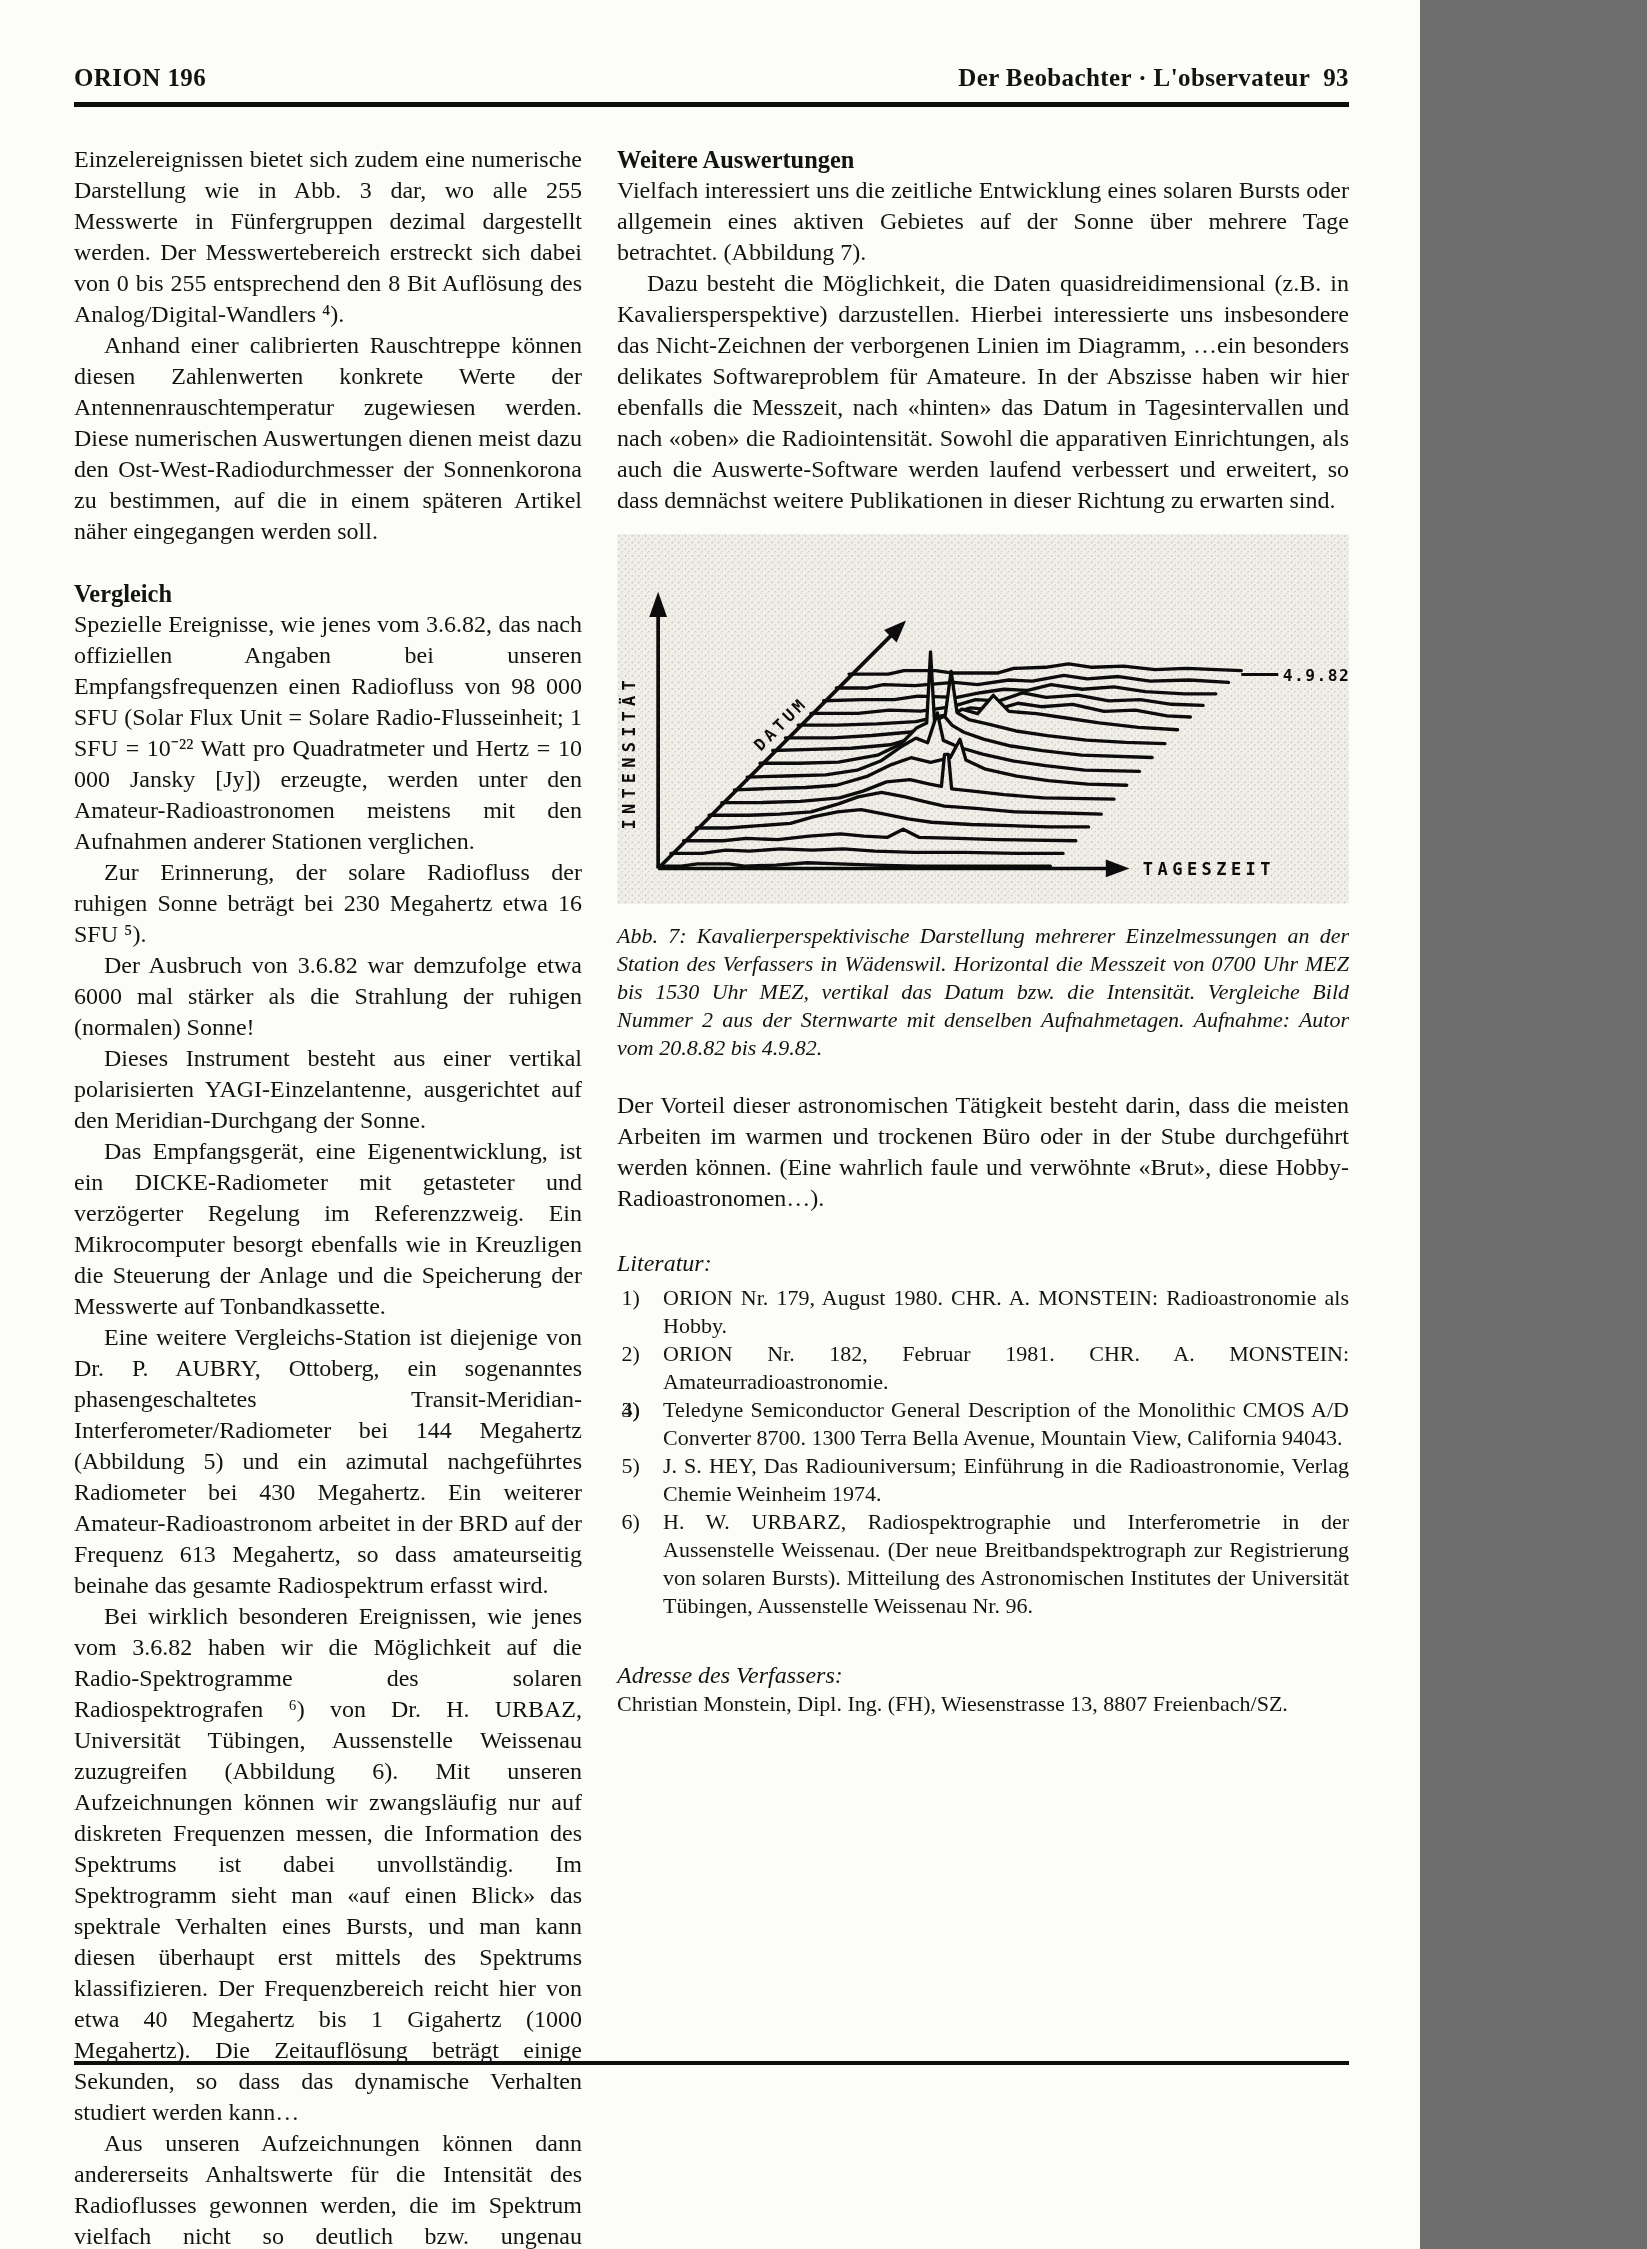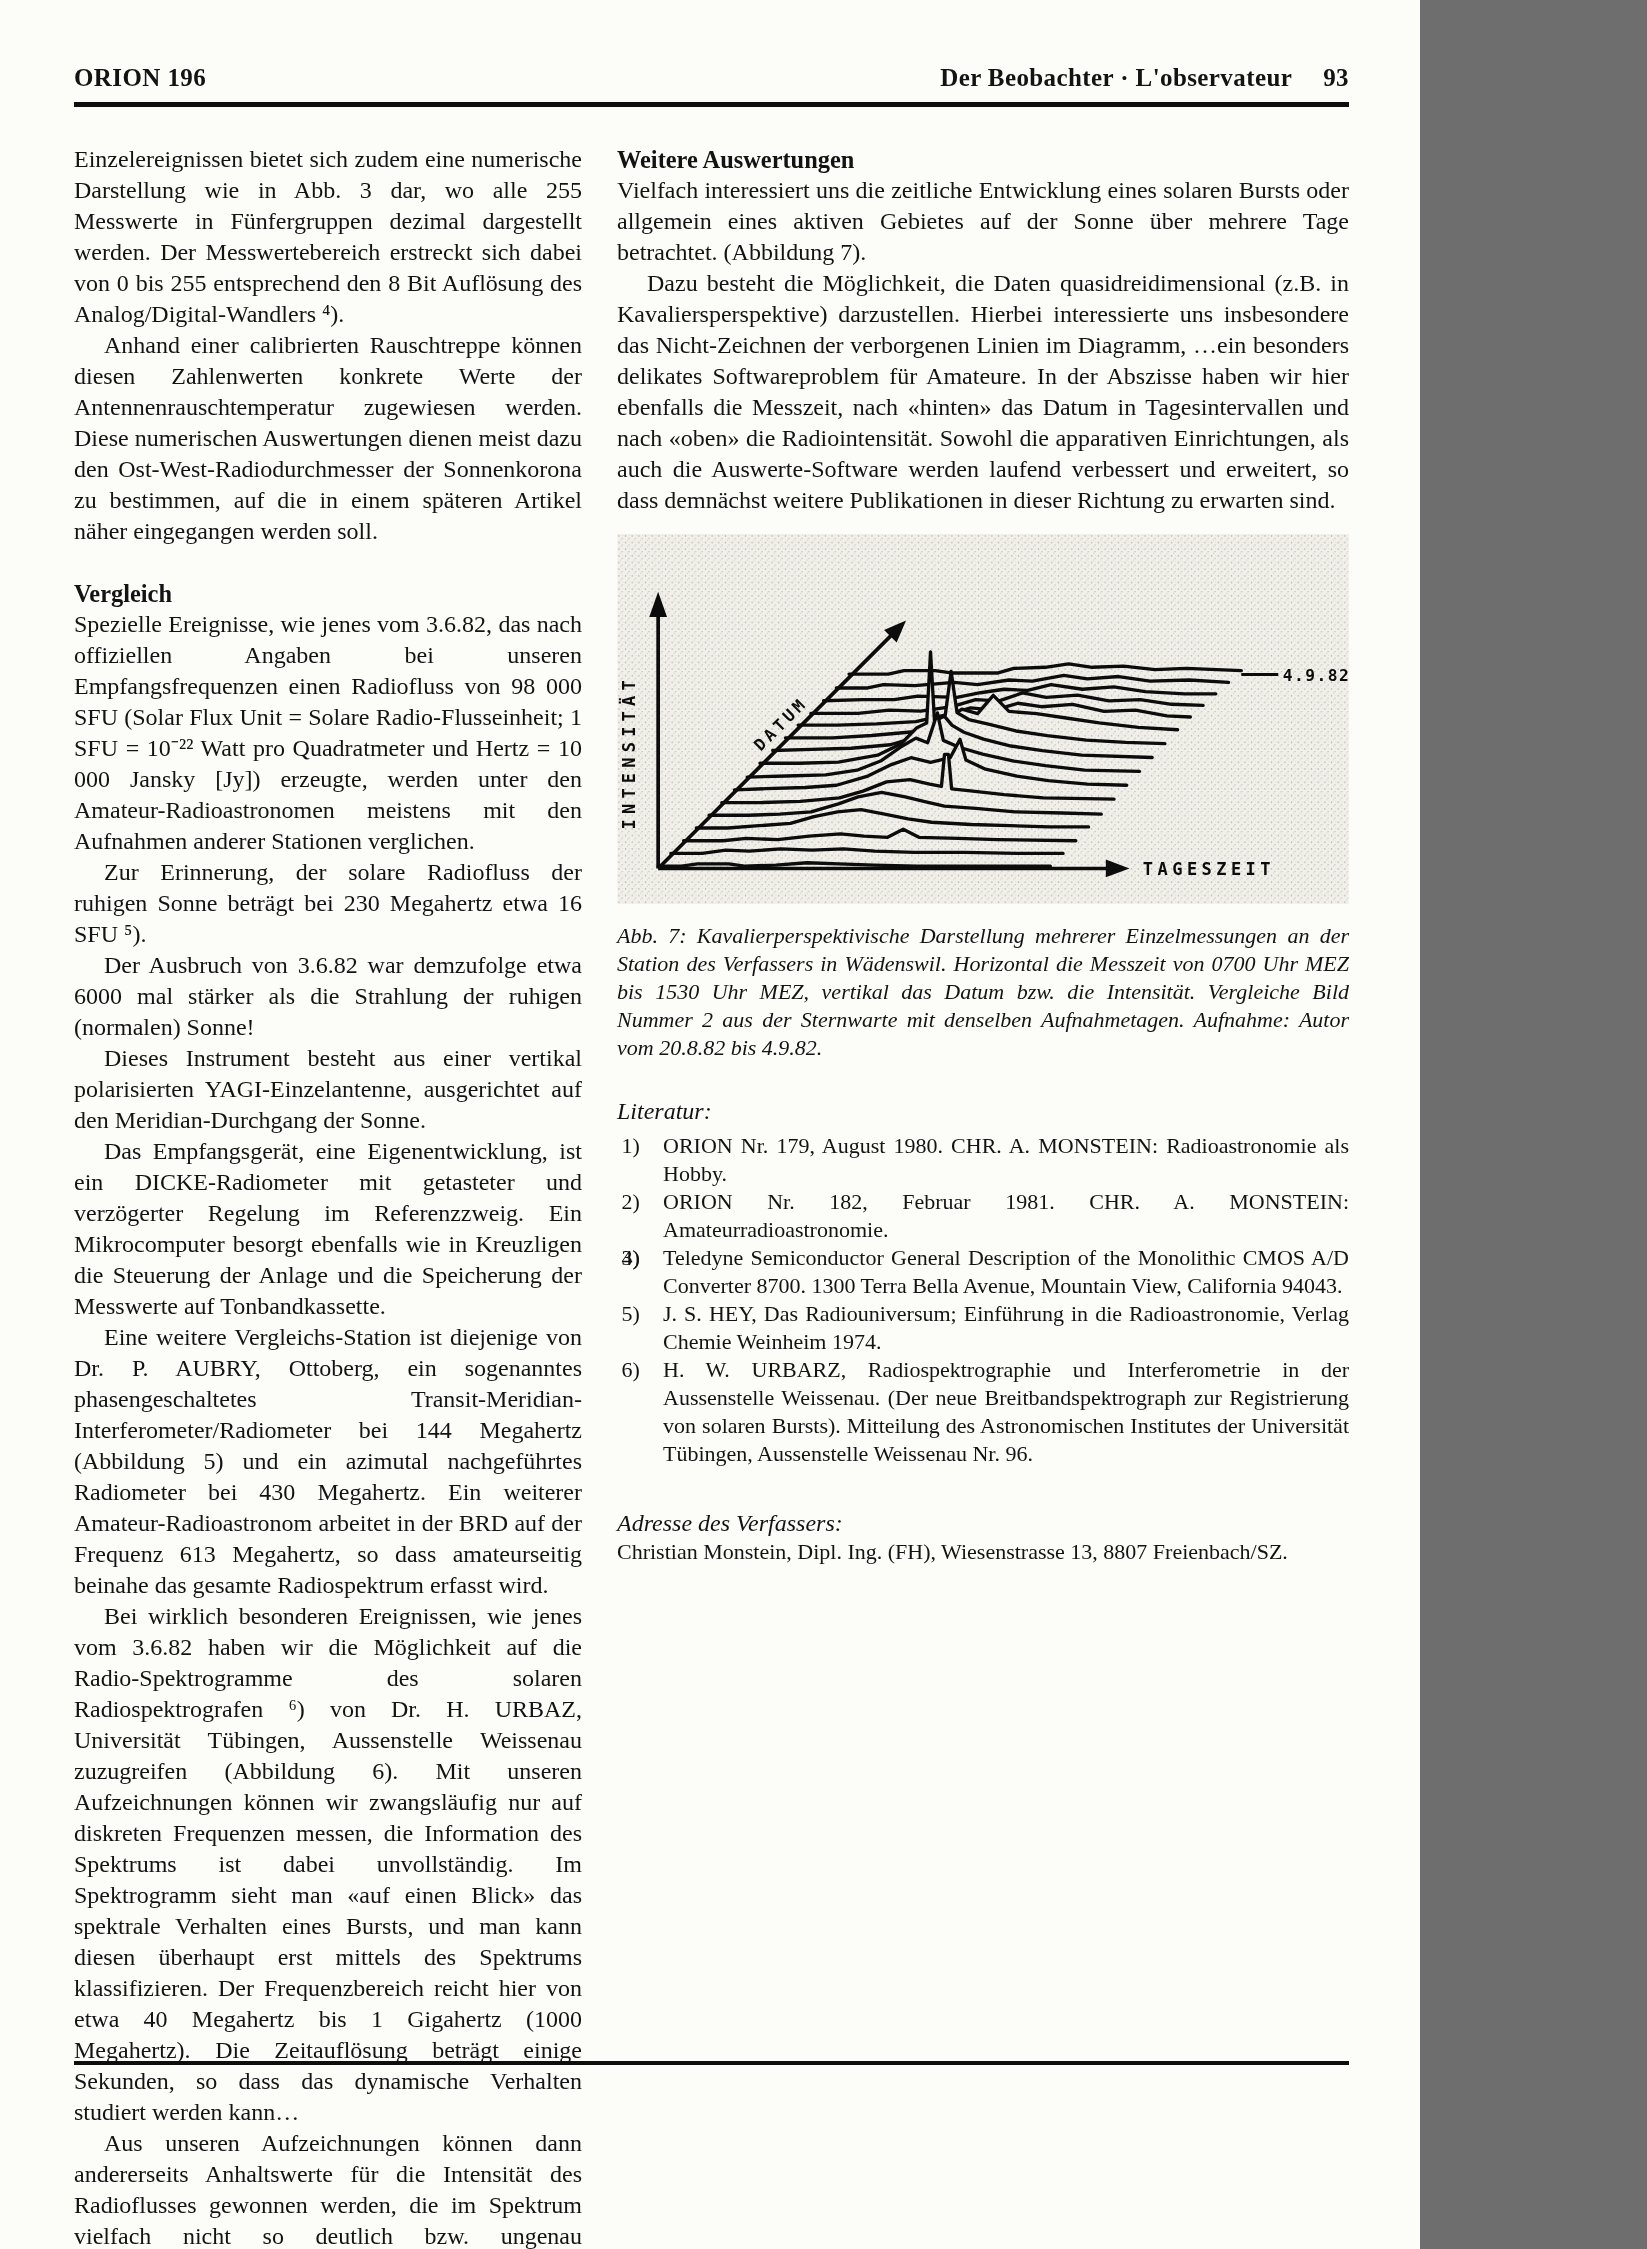--- a/index.html
+++ b/index.html
@@ -4,21 +4,21 @@
 <style>
   html,body{margin:0;padding:0;background:#6e6e6e;}
   .page{
     position:relative; width:1420px; height:2250px; overflow:hidden;
     background:#fcfcf9; color:#131313; box-sizing:border-box;
     padding:64px 71px 0 74px;
     font-family:"Liberation Serif", serif;
   }
   header{display:flex; justify-content:space-between; align-items:baseline;
          font-size:25px; font-weight:bold; letter-spacing:0.4px;}
-  .hdr-right{display:flex; gap:31px; align-items:baseline;}
+  .hdr-right{display:flex; gap:13px; align-items:baseline;}
   .rule{background:#0e0e0e;}
   .top-rule{height:5.2px; margin-top:9.6px;}
   .bottom-rule{position:absolute; left:74px; right:71px; top:2061px; height:3.7px;}
   .columns{display:flex; gap:35px; margin-top:37px;}
   .col-left{width:744px;}
   .col-right{width:732px;}
   p.body{font-size:24px; line-height:31px; text-align:justify; margin:0;}
   p.body.indent{text-indent:30px;}
   h3.subhead{font-size:24.4px; line-height:31px; margin:31px 0 0 0;}
   .blocks > h3.subhead:first-child{margin-top:0;}
@@ -125,20 +125,23 @@
             <polygon fill="#0c0c0c" points="390,117 377.3,146.7 360.3,129.7"></polygon>
             <text font-family="DejaVu Sans Mono, monospace" font-weight="bold" fill="#0c0c0c" font-size="23" letter-spacing="7" text-anchor="middle" transform="rotate(-90 24 295)" x="24" y="295">INTENSITÄT</text>
             <text font-family="DejaVu Sans Mono, monospace" font-weight="bold" fill="#0c0c0c" font-size="22" letter-spacing="5" text-anchor="middle" transform="rotate(-45 226 262)" x="226" y="262">DATUM</text>
             <text font-family="DejaVu Sans Mono, monospace" font-weight="bold" fill="#0c0c0c" font-size="23" letter-spacing="6" x="710" y="461">TAGESZEIT</text>
             <line x1="843" y1="190" x2="893" y2="190" stroke="#0c0c0c" stroke-width="4"></line>
             <text font-family="DejaVu Sans Mono, monospace" font-weight="bold" fill="#0c0c0c" font-size="22" letter-spacing="2" x="899" y="199">4.9.82</text>
           </svg>
         <figcaption>Abb. 7: Kavalierperspektivische Darstellung mehrerer Einzelmessungen an der Station des Verfassers in Wädenswil. Horizontal die Messzeit von 0700 Uhr MEZ bis 1530 Uhr MEZ, vertikal das Datum bzw. die Intensität. Vergleiche Bild Nummer 2 aus der Sternwarte mit denselben Aufnahmetagen. Aufnahme: Autor vom 20.8.82 bis 4.9.82.</figcaption>
       </figure>
 
+      <div class="blocks after-fig">
+          <p class="body">Der Vorteil dieser astronomischen Tätigkeit besteht darin, dass die meisten Arbeiten im warmen und trockenen Büro oder in der Stube durchgeführt werden können. (Eine wahrlich faule und verwöhnte «Brut», diese Hobby-Radioastronomen…).</p>
+        </div>
 
       <div class="literatur">
         <p class="lit-head">Literatur:</p>
         <ol class="refs" id="refs">
             <li><span class="ref-num">1)</span><span>ORION Nr. 179, August 1980. CHR. A. MONSTEIN: Radioastronomie als Hobby.</span></li>
             <li><span class="ref-num">2)</span><span>ORION Nr. 182, Februar 1981. CHR. A. MONSTEIN: Amateurradioastronomie.</span></li>
             <li><span class="ref-num">3)</span></li>
             <li><span class="ref-num">4)</span><span>Teledyne Semiconductor General Description of the Monolithic CMOS A/D Converter 8700. 1300 Terra Bella Avenue, Mountain View, California 94043.</span></li>
             <li><span class="ref-num">5)</span><span>J. S. HEY, Das Radiouniversum; Einführung in die Radioastronomie, Verlag Chemie Weinheim 1974.</span></li>
             <li><span class="ref-num">6)</span><span>H. W. URBARZ, Radiospektrographie und Interferometrie in der Aussenstelle Weissenau. (Der neue Breitbandspektrograph zur Registrierung von solaren Bursts). Mitteilung des Astronomischen Institutes der Universität Tübingen, Aussenstelle Weissenau Nr. 96.</span></li>

